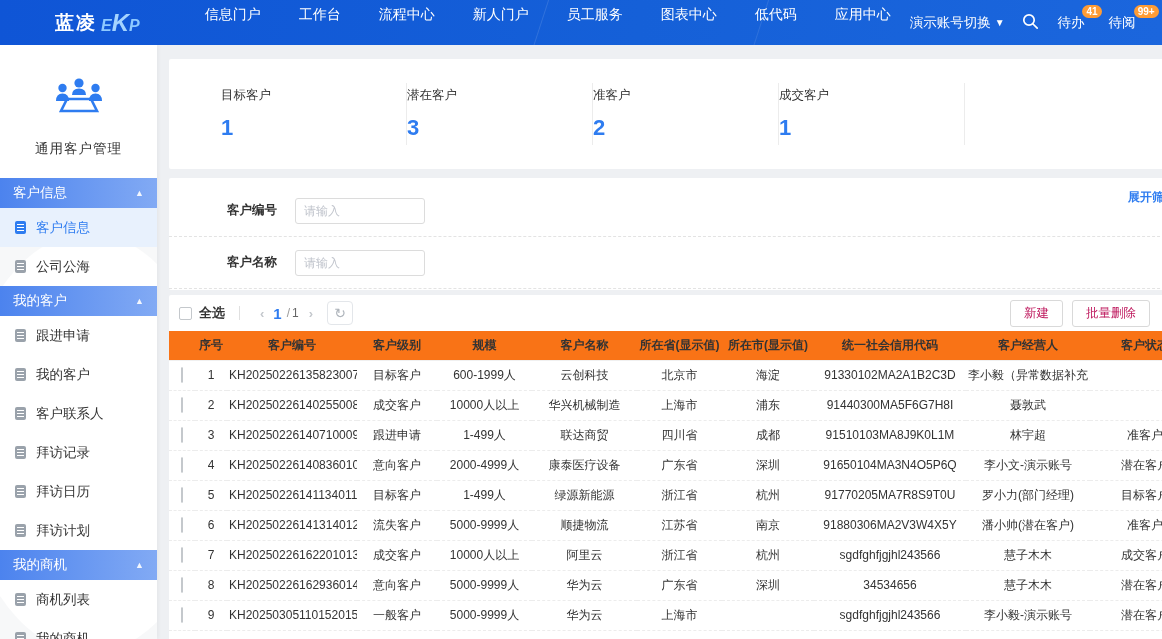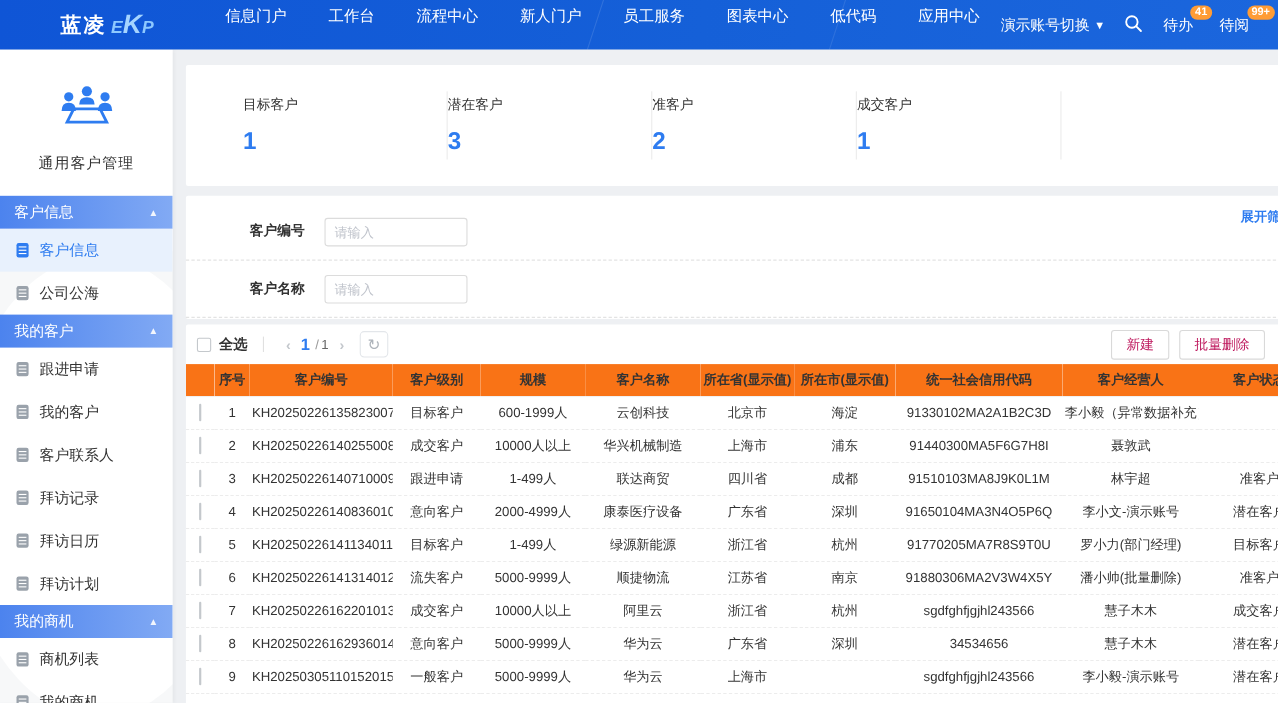--- a/index.html
+++ b/index.html
@@ -340,21 +340,21 @@
           <tr>
             <td><span class="cb"></span></td>
             <td>6</td>
             <td>KH20250226141314012</td>
             <td>流失客户</td>
             <td>5000-9999人</td>
             <td>顺捷物流</td>
             <td>江苏省</td>
             <td>南京</td>
             <td>91880306MA2V3W4X5Y</td>
-            <td>潘小帅(批量删除)</td>
+            <td>潘小帅(潜在客户)</td>
             <td>准客户</td>
           </tr>
           <tr>
             <td><span class="cb"></span></td>
             <td>7</td>
             <td>KH20250226162201013</td>
             <td>成交客户</td>
             <td>10000人以上</td>
             <td>阿里云</td>
             <td>浙江省</td>

